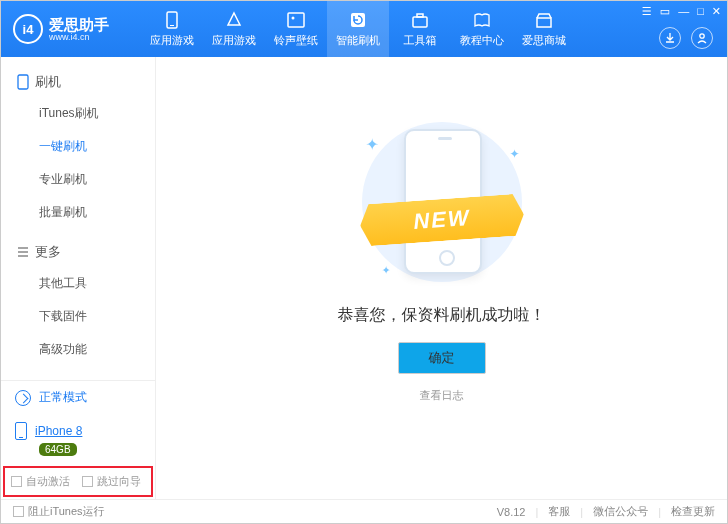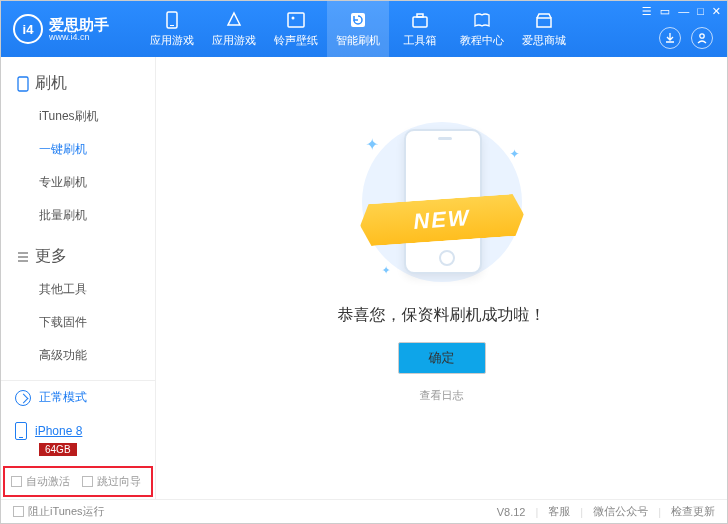--- a/index.html
+++ b/index.html
@@ -14,30 +14,30 @@
   .nav-item.active { background: rgba(255,255,255,.18); }
   .nav-icon { width:18px; height:18px; display:flex; align-items:center; justify-content:center; }
   .win-controls { position:absolute; right:6px; top:4px; display:flex; gap:8px; font-size:11px; color:#fff; }
   .win-controls span { cursor:pointer; }
   .header-right-icons { position:absolute; right:14px; bottom:8px; display:flex; gap:10px; }
   .circ-icon { width:22px; height:22px; border:1.5px solid rgba(255,255,255,.7); border-radius:50%; display:flex; align-items:center; justify-content:center; cursor:pointer; }
 
   .body { display:flex; height: calc(100% - 56px - 24px); }
   .sidebar { width: 155px; border-right: 1px solid #eee; display:flex; flex-direction:column; }
   .side-scroll { flex:1; padding: 10px 0; overflow:hidden; }
-  .side-group-title { display:flex; align-items:center; gap:6px; padding: 6px 16px; font-size:16px; color:#555; }
+  .side-group-title { display:flex; align-items:center; gap:6px; padding: 6px 16px; font-size:13px; color:#555; }
   .side-item { padding: 8px 10px 8px 38px; font-size:12px; color:#555; cursor:pointer; }
   .side-item.active { color:#1f7df2; }
   .side-bottom { border-top:1px solid #eee; }
   .mode-row, .device-row { display:flex; align-items:center; gap:8px; padding:8px 14px; color:#1f7df2; font-size:12px; }
   .mode-icon { width:16px; height:16px; border:1.5px solid #1f7df2; border-radius:50%; display:inline-block; position:relative; }
   .mode-icon::after{content:"";position:absolute;width:6px;height:6px;border-right:1.5px solid #1f7df2;border-bottom:1.5px solid #1f7df2;transform:rotate(-45deg);top:4px;left:4px;}
   .device-icon { width:12px;height:18px;border:1.5px solid #1f7df2;border-radius:2px;display:inline-block;position:relative;}
   .device-icon::after{content:"";position:absolute;width:4px;height:1.5px;background:#1f7df2;bottom:1px;left:3px;}
-  .storage-badge { background:#b91c1c;color:#fff;font-size:10px;padding:1px 6px;border-radius:0;margin-left:24px;margin-top:-2px; display:inline-block;}
+  .storage-badge { background:#4d7c0f;color:#fff;font-size:10px;padding:1px 6px;border-radius:5px;margin-left:24px;margin-top:-2px; display:inline-block;}
   .checkbox-row { padding:10px 10px; display:flex; gap:12px; color:#999; font-size:11px;}
   .checkbox-row.highlighted { outline:2px solid #e23; outline-offset:-4px; }
   .ck { display:flex; align-items:center; gap:4px; cursor:pointer;}
   .ck-box { width:11px;height:11px;border:1px solid #bbb; }
 
   .main { flex:1; position:relative; display:flex; flex-direction:column; align-items:center; justify-content:flex-start; padding-top:60px; }
   .illus { width:200px; height:170px; position:relative; }
   .illus .bg-circle { width:160px;height:160px;border-radius:50%;background:#eaf3ff;position:absolute;left:20px;top:5px;}
   .illus .phone { width:78px;height:145px;background:#fff;border:2px solid #d7e3f0;border-radius:10px;position:absolute;left:62px;top:12px;box-shadow:0 4px 10px rgba(0,0,0,.08);}
   .illus .phone::before{content:"";position:absolute;top:6px;left:32px;width:14px;height:3px;background:#d7e3f0;border-radius:2px;}

